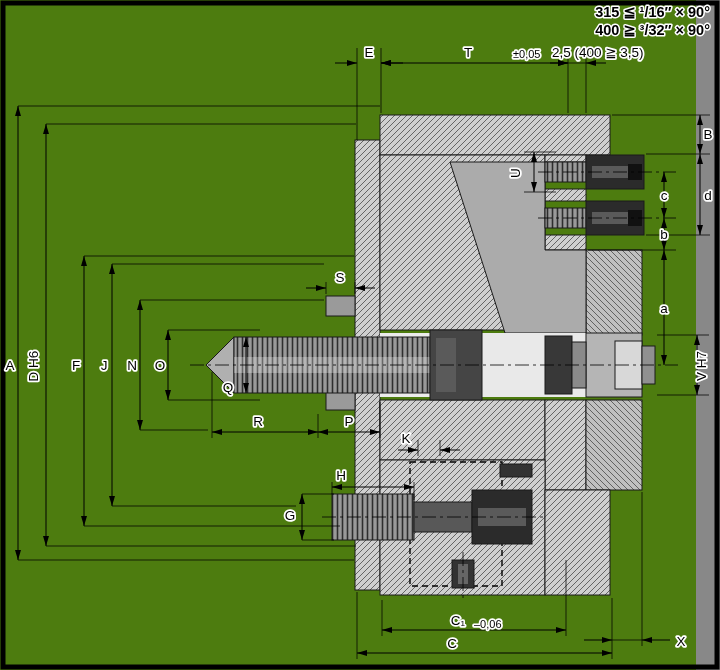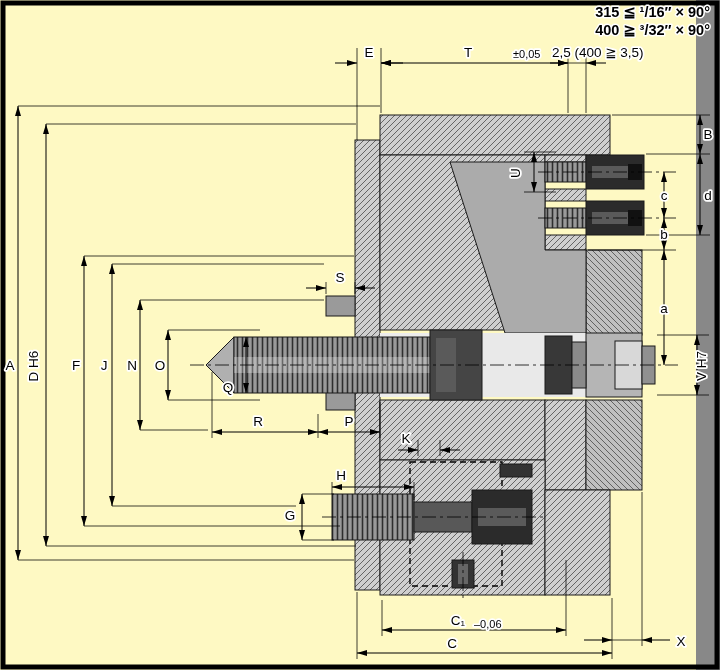--- a/index.html
+++ b/index.html
@@ -1,17 +1,17 @@
 <!DOCTYPE html>
 <html><head>
 <meta charset="utf-8">
 <style>
   html,body{margin:0;padding:0;background:#888;}
   .frame{
-    width:696px;height:670px;position:relative;background:#fef9c3;
+    width:696px;height:670px;position:relative;background:#4d7c0f;
     font-family:"Liberation Sans", sans-serif;
   }
   svg{display:block;}
   .lbl{
     font-family:"Liberation Sans", sans-serif;
     font-size:13.5px; fill:#000;
     paint-order:stroke fill; stroke:#ffffff; stroke-width:3.5px; stroke-linejoin:round;
   }
   .lbl-sm{font-size:11px;}
   .note{

